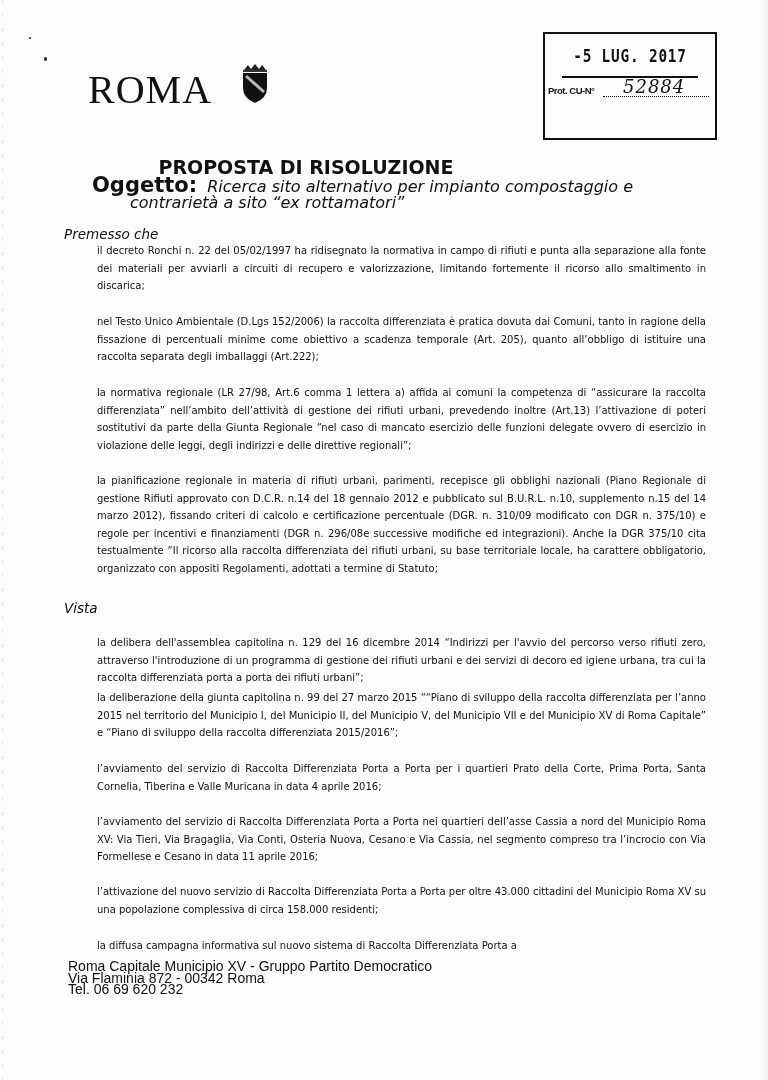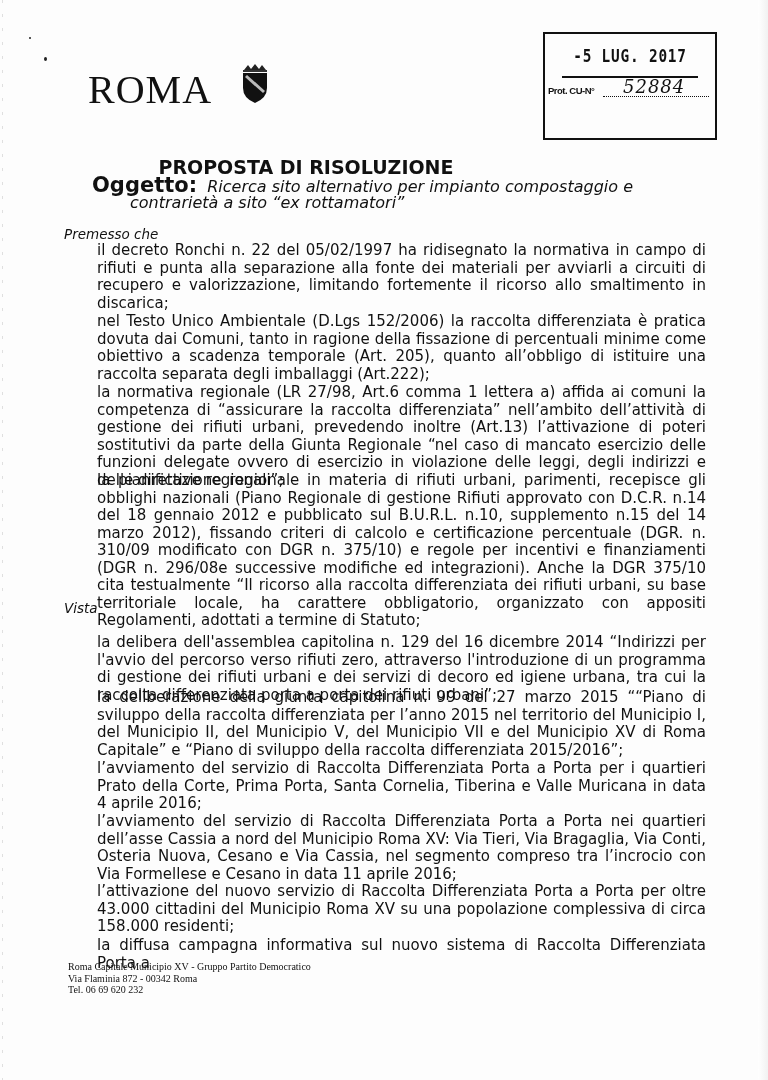--- a/index.html
+++ b/index.html
@@ -38,24 +38,24 @@
   .title span { position: relative; left: 0; }
   .oggetto { position: absolute; left: 92px; top: 173px; width: 620px; font-family: "DejaVu Sans", sans-serif; }
   .oggetto-label { font-weight: bold; font-size: 21px; }
   .oggetto-text { font-style: italic; font-size: 16px; }
   .oggetto-line2 { position: absolute; left: 93px; top: 193px; width: 480px; 
     font-family: "DejaVu Sans", sans-serif; font-style: italic; font-size: 16px; }
 
   .section-label { position: absolute; left: 64px; font-family: "DejaVu Sans", sans-serif; font-style: italic;
     font-size: 13.5px; }
   .para { position: absolute; left: 97px; width: 609px; font-family: "DejaVu Sans", sans-serif;
-    font-size: 15px; line-height: 17.5px; text-align: justify; transform-origin: left top; }
+    font-size: 10px; line-height: 17.5px; text-align: justify; transform-origin: left top; }
 
-  .footer { position: absolute; left: 68px; top: 961px; font-family: Liberation Serif, serif;
-    font-size: 10px; line-height: 11.5px; }
+  .footer { position: absolute; left: 68px; top: 961px; font-family: Liberation Sans, sans-serif;
+    font-size: 14px; line-height: 11.5px; }
 </style>
 </head>
 <body>
 
 <div class="page">
   <div class="edge-left"></div>
   <div class="edge-right"></div>
   <div class="speck" style="left:29px;top:37px;width:2px;height:2px;"></div>
   <div class="speck" style="left:44px;top:57px;width:3px;height:4px;"></div>
 

